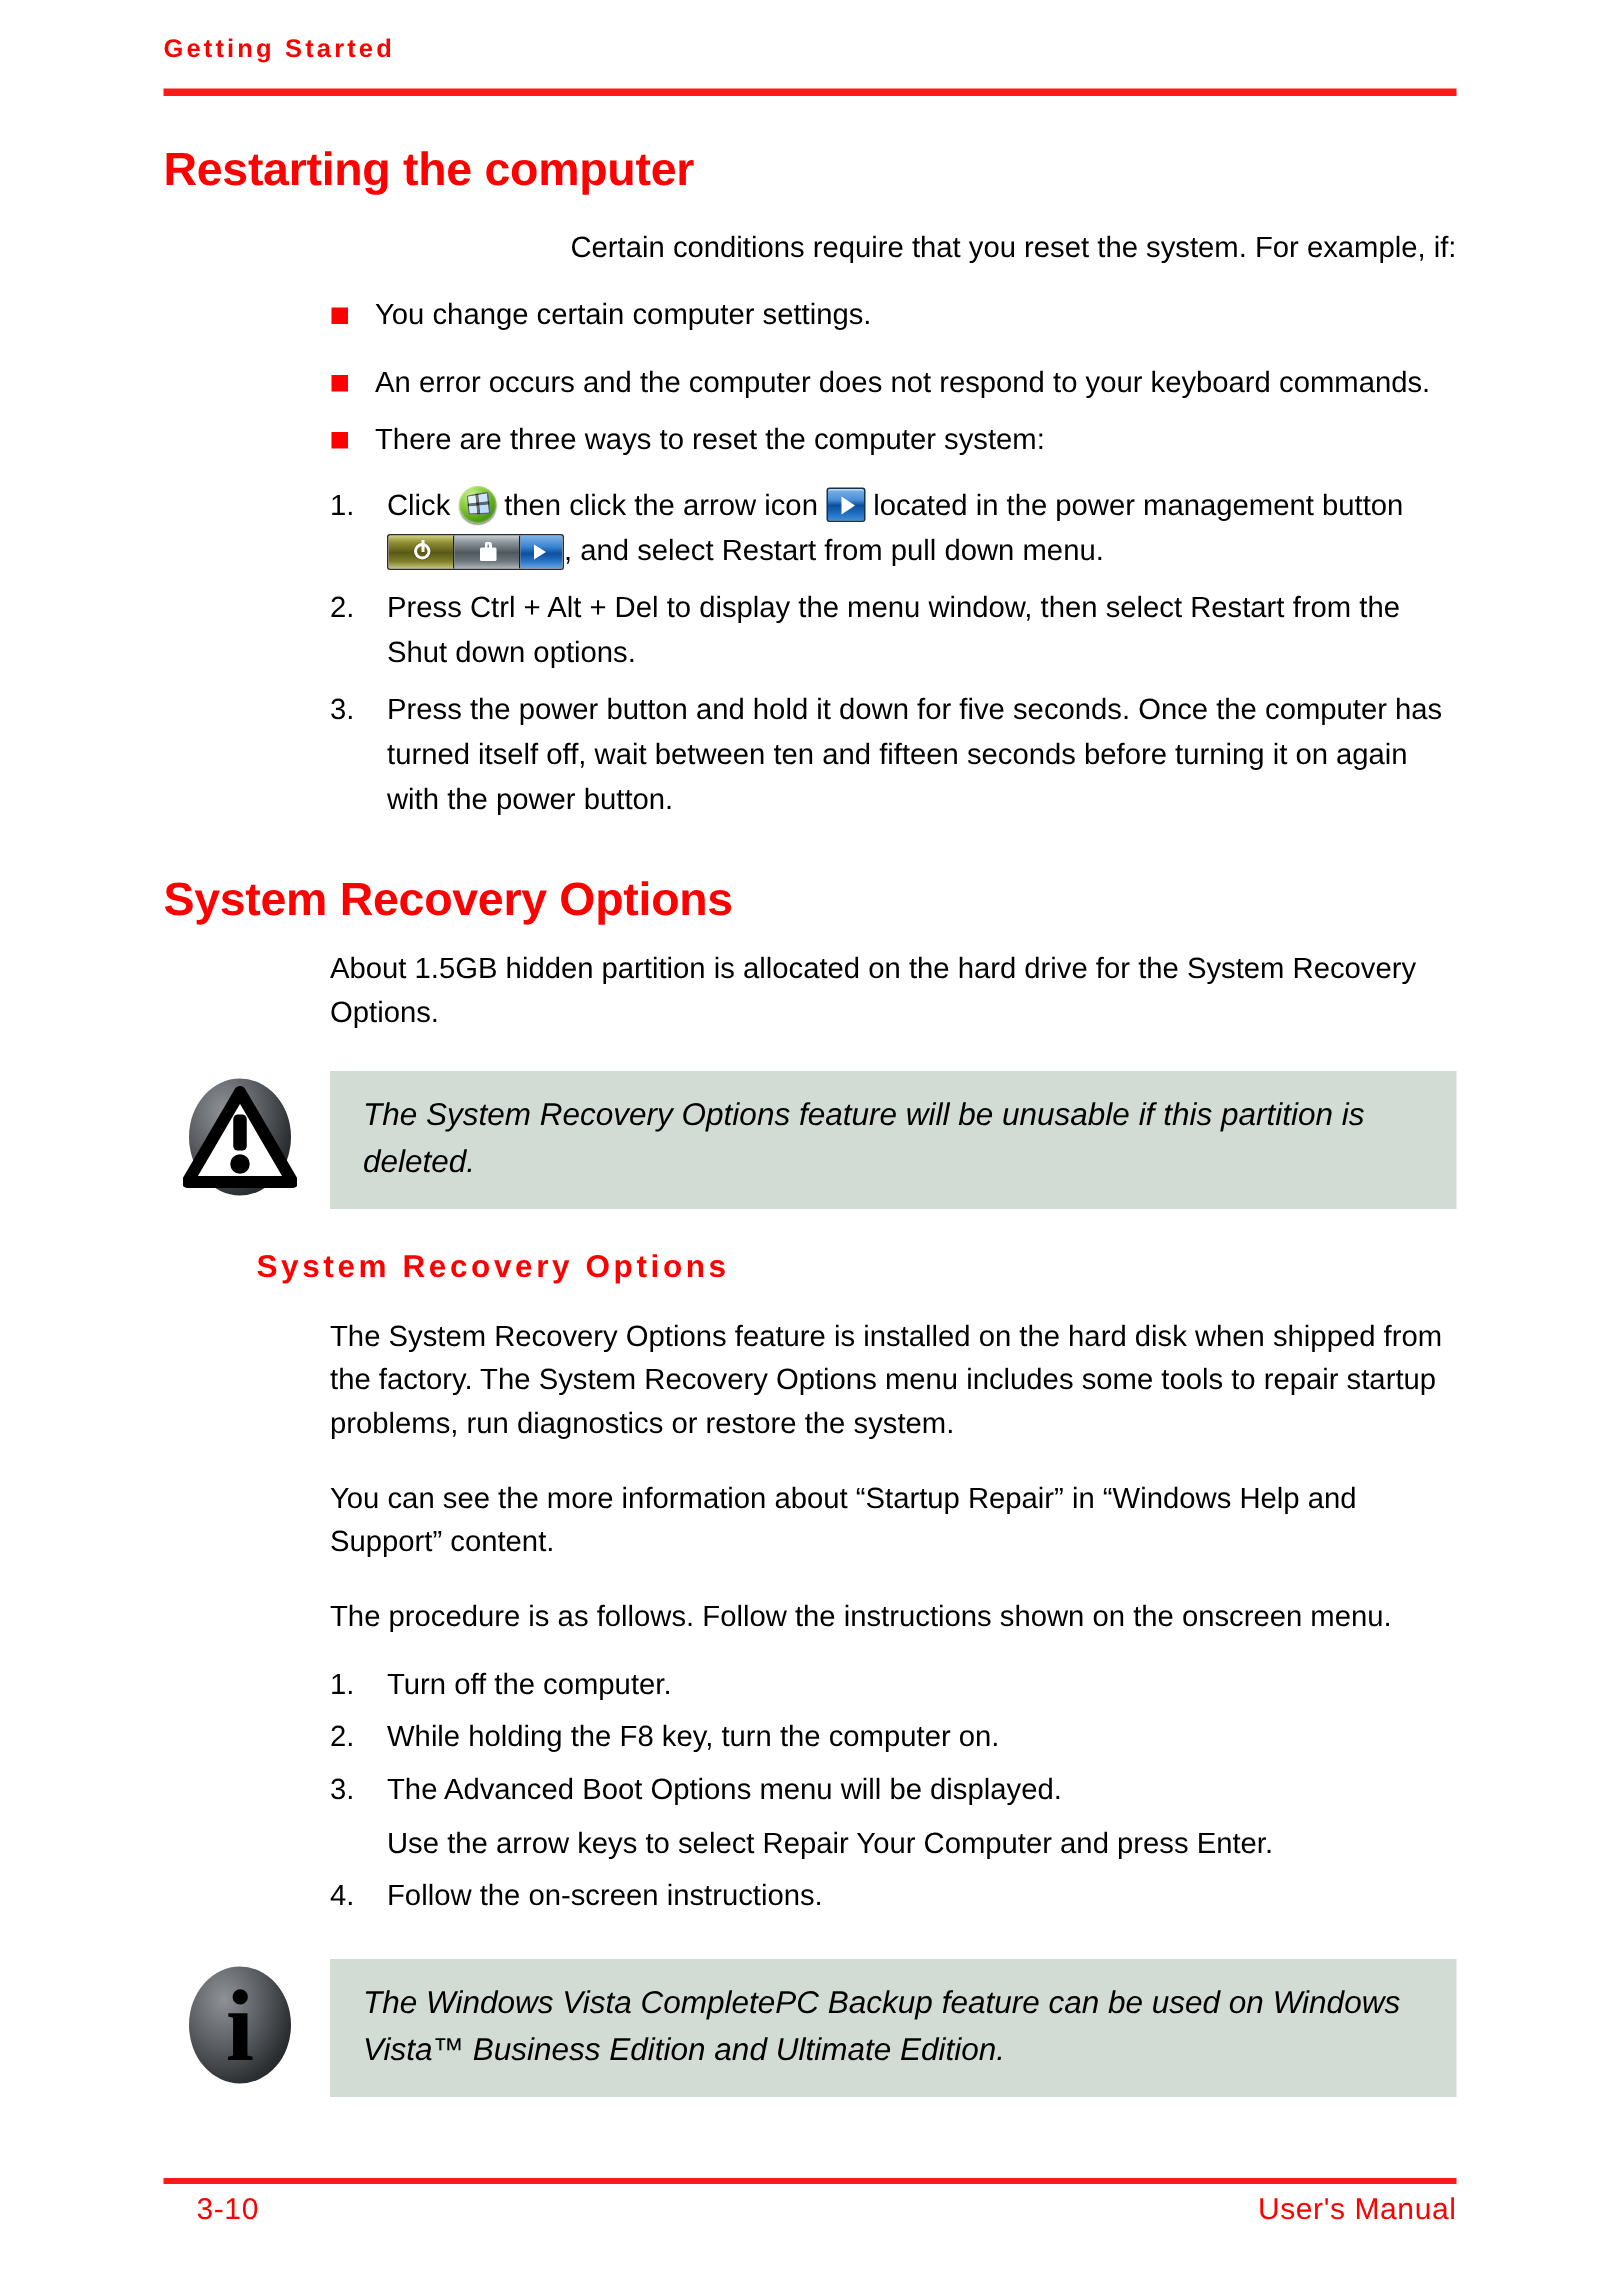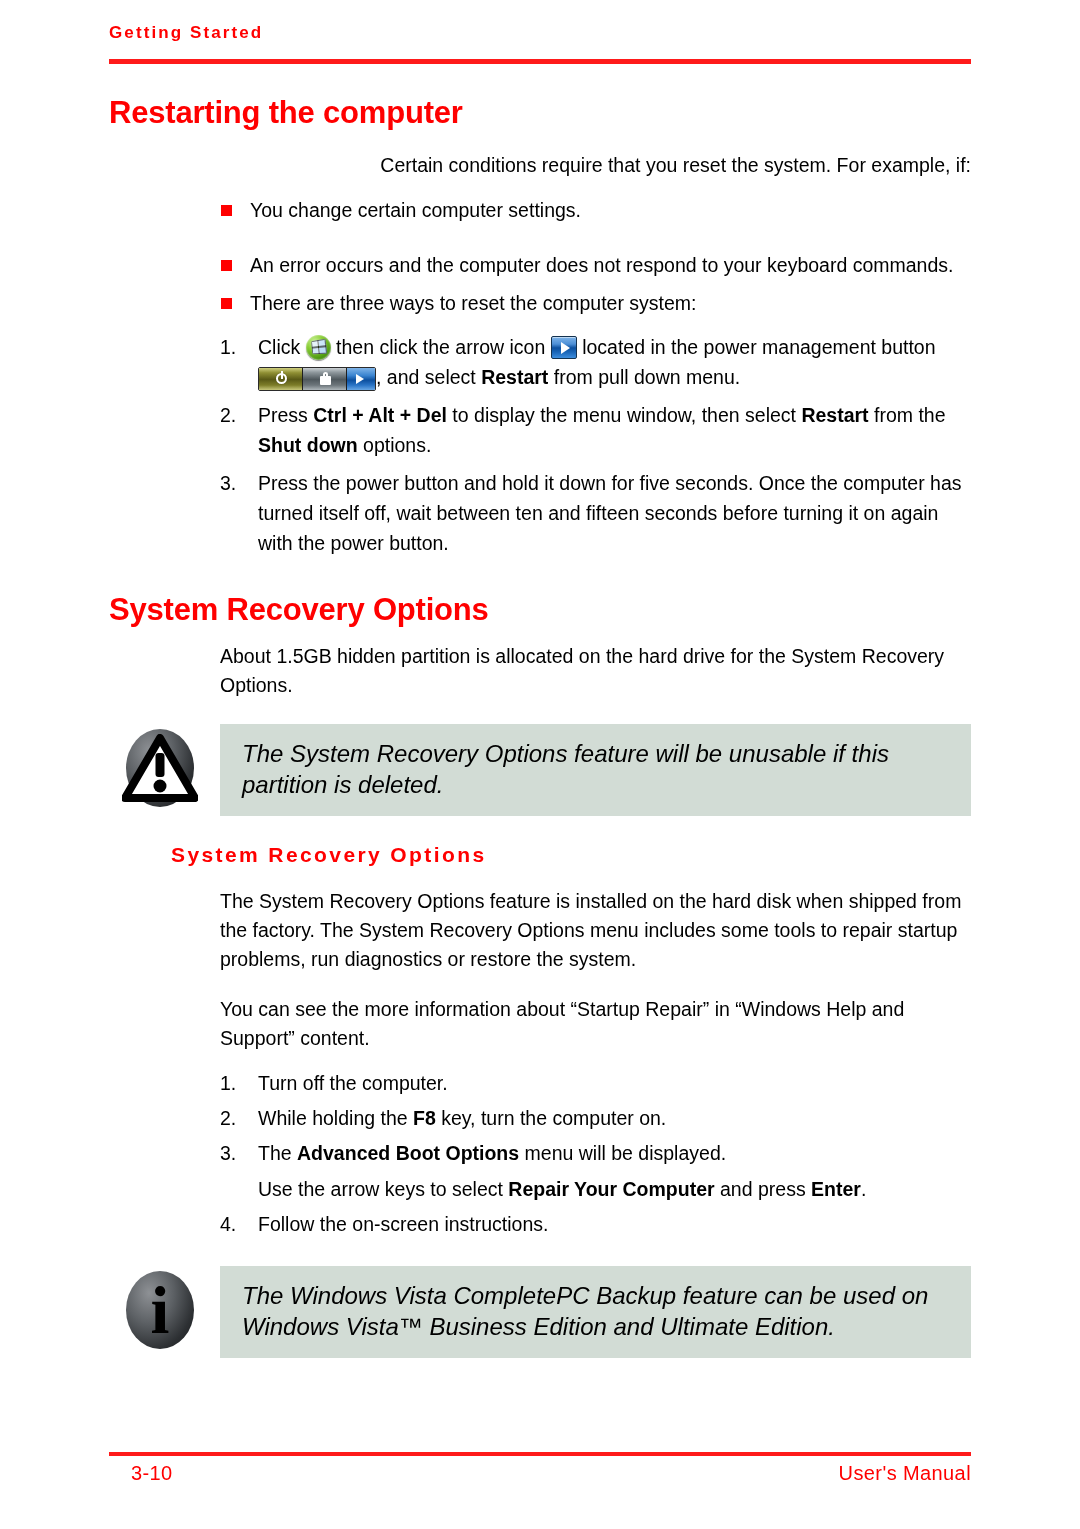--- a/index.html
+++ b/index.html
@@ -82,21 +82,21 @@
 
   .body-col { padding-left: 111px; }
 
   p.para {
     margin: 0;
     font-size: 19.5px;
     line-height: 29px;
     color: #000;
   }
 
-  b { font-weight: bold; }
+  b { font-weight: normal; }
 
   
   ul.bullets { list-style: none; margin: 0; padding: 0; }
   ul.bullets > li {
     position: relative;
     padding-left: 30px;
     font-size: 19.5px;
     line-height: 29px;
   }
   ul.bullets > li .sq {
@@ -251,21 +251,21 @@
 
   
   .callout { position: relative; }
   .callout-box {
     margin-left: 111px;
     background: #d2dcd5;
     padding: 14px 20px 16px 22px;
   }
   .callout-text {
     margin: 0;
-    font-size: 24px;
+    font-size: 21px;
     line-height: 31px;
     font-style: italic;
     color: #000;
   }
 
   .callout-icon {
     position: absolute;
     left: 9px; top: 2px;
     width: 84px; height: 84px;
   }
@@ -312,21 +312,21 @@
     <div class="body-col" style="margin-top:20px;text-align:right;">
       <p class="para">Certain conditions require that you reset the system. For example, if:</p>
     </div>
 
     <div class="body-col" style="margin-top:16px;">
       <ul class="bullets">
         <li>
           <span class="sq"></span>
           <span>You change certain computer settings.</span>
         </li>
-        <li style="margin-top:26px;">
+        <li style="margin-top:16px;">
           <span class="sq"></span>
           <span>An error occurs and the computer does not respond to your keyboard commands.</span>
         </li>
         <li style="margin-top:9px;">
           <span class="sq"></span>
           <span>There are three ways to reset the computer system:</span>
         </li>
       </ul>
     </div>
 
@@ -386,20 +386,21 @@
       <div class="callout-box">
         <p class="callout-text">The System Recovery Options feature will be unusable if this partition is deleted.</p>
       </div>
     </div>
 
     <h2 class="sub-title" style="margin-top:26px; margin-left:62px;">System Recovery Options</h2>
 
     <div class="body-col" style="margin-top:20px;">
       <p class="para">The System Recovery Options feature is installed on the hard disk when shipped from the factory. The System Recovery Options menu includes some tools to repair startup problems, run diagnostics or restore the system.</p>
       <p class="para" style="margin-top:21px;">You can see the more information about “Startup Repair” in “Windows Help and Support” content.</p>
+      <p class="para" style="margin-top:21px;">The procedure is as follows. Follow the instructions shown on the onscreen menu.</p>
     </div>
 
     <div class="body-col" style="margin-top:15px;">
       <ol class="nums">
 
         <li>
           <span class="num">1.</span>
           <span>Turn off the computer.</span>
         </li>
 

